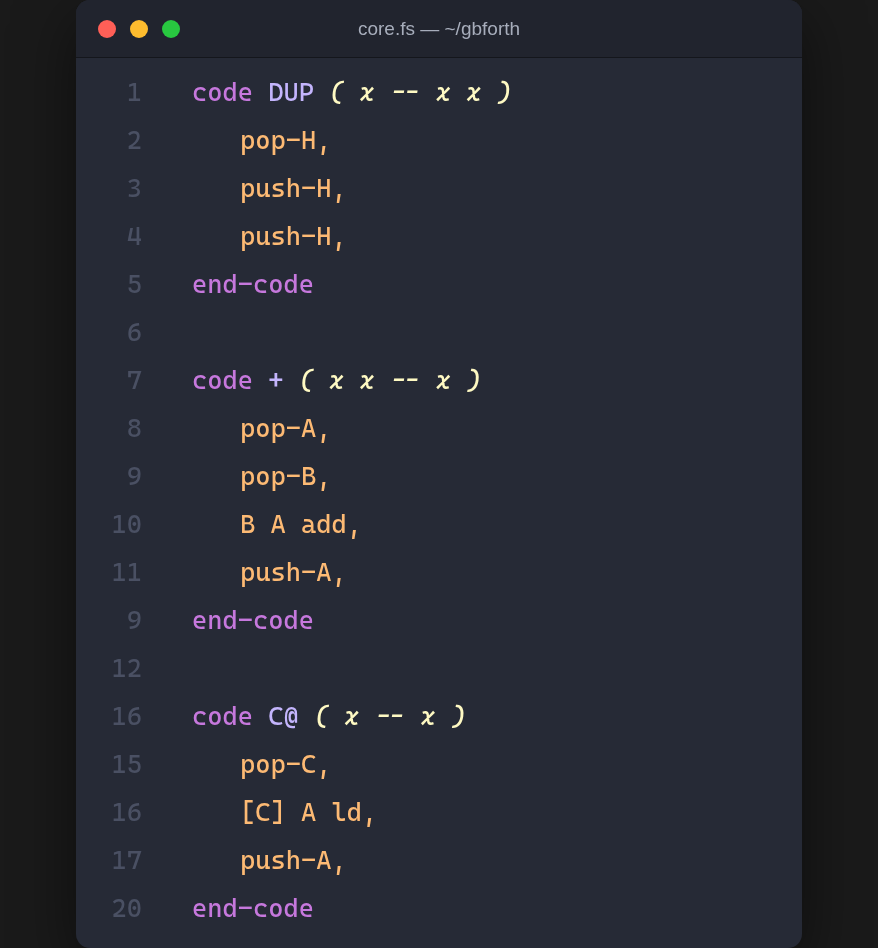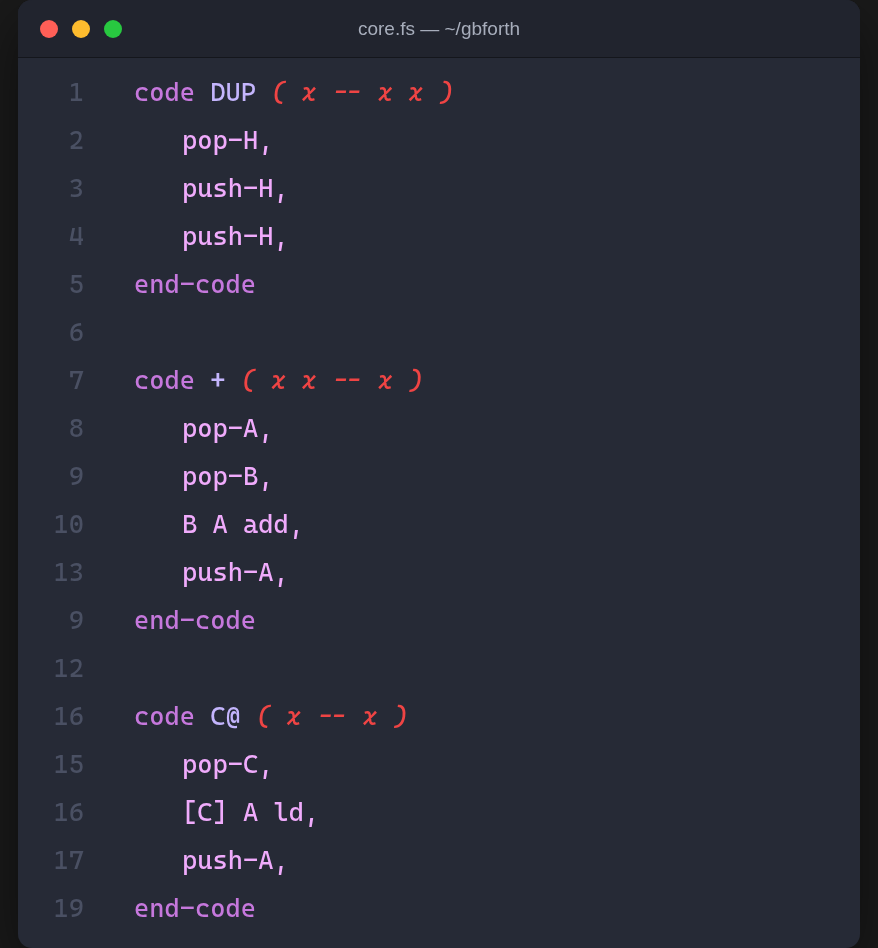--- a/index.html
+++ b/index.html
@@ -11,21 +11,21 @@
     body {
       background: #1a1a1a;
       display: flex;
       align-items: center;
       justify-content: center;
       min-height: 100vh;
       font-family: 'SF Mono', Monaco, 'Cascadia Code', 'Fira Code', Consolas, monospace;
     }
 
     .window {
-      width: 842px;
+      width: 726px;
       height: 948px;
       background: #262a36;
       border-radius: 14px;
       overflow: hidden;
       box-shadow: 0 20px 60px rgba(0,0,0,0.5);
       display: flex;
       flex-direction: column;
     }
 
     .titlebar {
@@ -95,22 +95,22 @@
     .code-line {
       display: block;
       padding-left: 36px;
       min-height: 48px;
     }
 
     .indent-1 { padding-left: 84px; }
 
     .tok-keyword { color: #c678dd; margin-top: 24px; }
     .tok-name { color: #c4b5fd; }
-    .tok-comment { color: #ef4444; font-style: italic; }
-    .tok-plain { color: #f0abfc; }
+    .tok-comment { color: #fef9c3; font-style: italic; }
+    .tok-plain { color: #fdba74; }
   </style>
 </head>
 <body>
 
 <div class="window">
 
   <div class="titlebar">
     <div class="traffic-lights">
       <div class="traffic-light red" title="close"></div>
       <div class="traffic-light yellow" title="minimize"></div>
@@ -124,25 +124,25 @@
         <span class="line-number">1</span>
         <span class="line-number">2</span>
         <span class="line-number">3</span>
         <span class="line-number">4</span>
         <span class="line-number">5</span>
         <span class="line-number">6</span>
         <span class="line-number">7</span>
         <span class="line-number">8</span>
         <span class="line-number">9</span>
         <span class="line-number">10</span>
-        <span class="line-number">13</span>
+        <span class="line-number">11</span>
         <span class="line-number">9</span>
         <span class="line-number">12</span>
         <span class="line-number">16</span>
         <span class="line-number">15</span>
         <span class="line-number">16</span>
         <span class="line-number">17</span>
-        <span class="line-number">19</span>
+        <span class="line-number">20</span>
       </div>
     <div class="code" id="code"><span class="code-line"><span class="tok-keyword">code</span><span class="tok-plain"> </span><span class="tok-name">DUP</span><span class="tok-plain"> </span><span class="tok-comment">( x -- x x )</span></span><span class="code-line indent-1"><span class="tok-plain">pop-H,</span></span><span class="code-line indent-1"><span class="tok-plain">push-H,</span></span><span class="code-line indent-1"><span class="tok-plain">push-H,</span></span><span class="code-line"><span class="tok-keyword">end-code</span></span><span class="code-line"></span><span class="code-line"><span class="tok-keyword">code</span><span class="tok-plain"> </span><span class="tok-name">+</span><span class="tok-plain"> </span><span class="tok-comment">( x x -- x )</span></span><span class="code-line indent-1"><span class="tok-plain">pop-A,</span></span><span class="code-line indent-1"><span class="tok-plain">pop-B,</span></span><span class="code-line indent-1"><span class="tok-plain">B A add,</span></span><span class="code-line indent-1"><span class="tok-plain">push-A,</span></span><span class="code-line"><span class="tok-keyword">end-code</span></span><span class="code-line"></span><span class="code-line"><span class="tok-keyword">code</span><span class="tok-plain"> </span><span class="tok-name">C@</span><span class="tok-plain"> </span><span class="tok-comment">( x -- x )</span></span><span class="code-line indent-1"><span class="tok-plain">pop-C,</span></span><span class="code-line indent-1"><span class="tok-plain">[C] A ld,</span></span><span class="code-line indent-1"><span class="tok-plain">push-A,</span></span><span class="code-line"><span class="tok-keyword">end-code</span></span></div>
   </div>
 
 </div>
 
 </body></html>

